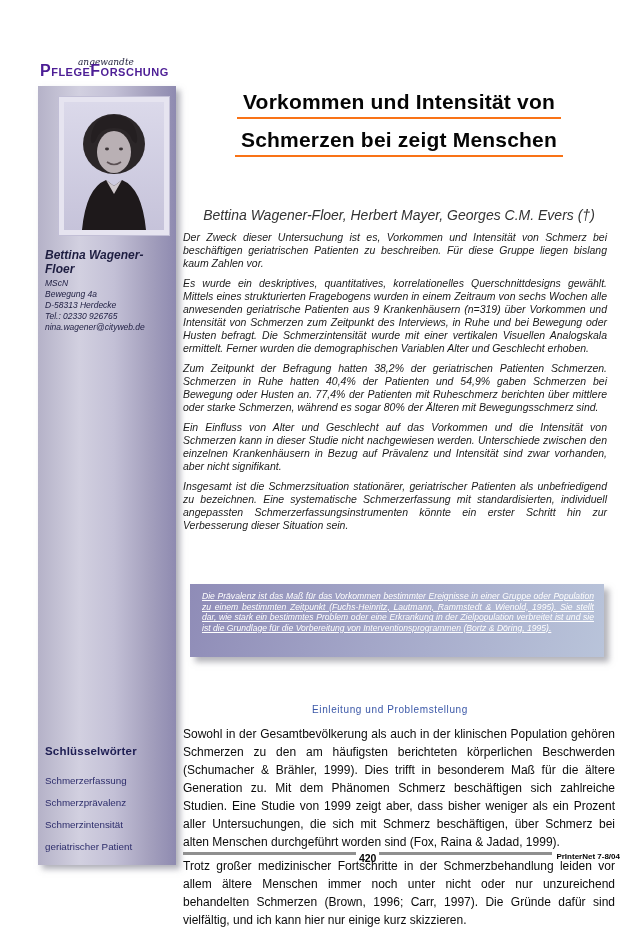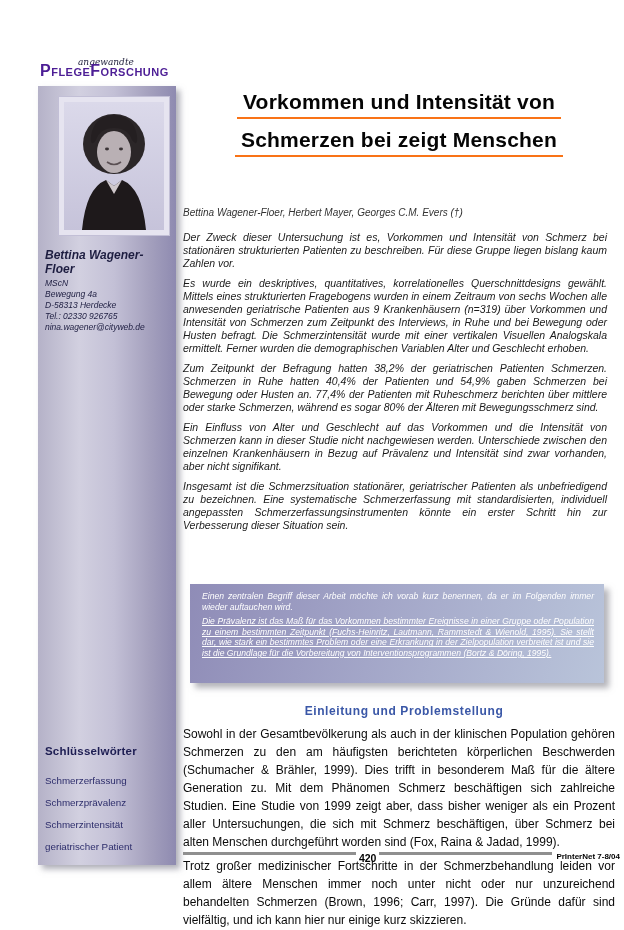--- a/index.html
+++ b/index.html
@@ -38,22 +38,22 @@
   .author-info .name{font-weight:bold;font-size:12px;margin-bottom:2px;}
   .author-info .line{font-size:8.5px;line-height:11px;}
   
   .title-wrap{position:absolute;left:183px;top:90px;width:432px;text-align:center;}
   .title-line{
     display:inline-block;font-weight:bold;font-size:21px;color:#050505;
     letter-spacing:.2px;padding:0 6px 3px 6px;margin-bottom:9px;
     border-bottom:2px solid #f97316;
   }
   .byline{
-    position:absolute;left:183px;top:207px;width:432px;
-    font-style:italic;font-size:10px;color:#333;
+    position:absolute;left:183px;top:207px;width:432px;text-align:center;
+    font-style:italic;font-size:14px;color:#333;
   }
   
   .abstract{
     position:absolute;left:183px;top:231px;width:424px;
     font-style:italic;font-size:10.5px;line-height:13px;color:#1a1a1a;
     text-align:justify;
   }
   .abstract p{margin:0 0 7px 0;}
   
   .hbox{
@@ -61,22 +61,22 @@
     background:linear-gradient(105deg,#8f8cb7 0%,#a3a6c8 45%,#b9c4da 100%);
     box-shadow:5px 5px 6px rgba(130,130,140,.6);
     padding:7px 10px 8px 12px;
     font-style:italic;font-size:8.6px;line-height:10.6px;color:#ffffff;
     text-align:justify;
   }
   .hbox p{margin:0 0 4px 0;}
   .hbox p:last-child{margin-bottom:16px;text-decoration:underline;}
   
   .section-heading{
-    position:absolute;left:189px;top:704px;width:430px;text-align:center;
-    font-weight:bold;font-size:12px;letter-spacing:.6px;color:#3a57a7;
+    position:absolute;left:175px;top:704px;width:430px;text-align:center;
+    font-weight:normal;font-size:10px;letter-spacing:.6px;color:#3a57a7;
   }
   .bodytext{
     position:absolute;left:183px;top:725px;width:432px;
     font-size:12px;line-height:18px;color:#0a0a0a;text-align:justify;
   }
   .bodytext p{margin:0 0 6px 0;}
   
   .kw-heading{
     position:absolute;left:45px;top:745px;
     font-weight:bold;font-size:11.5px;color:#1d1d52;letter-spacing:.2px;
@@ -126,29 +126,28 @@
   <div class="line">nina.wagener@cityweb.de</div>
 </div>
 
 <div class="title-wrap">
   <span class="title-line">Vorkommen und Intensität von</span><br>
   <span class="title-line">Schmerzen bei zeigt Menschen</span><br>
 </div>
 <div class="byline">Bettina Wagener-Floer, Herbert Mayer, Georges C.M. Evers (†)</div>
 
 <div class="abstract">
-  <p>Der Zweck dieser Untersuchung ist es, Vorkommen und Intensität von Schmerz bei stationären strukturierten Patienten zu beschreiben. Für diese Gruppe liegen bislang kaum Zahlen vor.</p>
+  <p>Der Zweck dieser Untersuchung ist es, Vorkommen und Intensität von Schmerz bei beschäftigen geriatrischen Patienten zu beschreiben. Für diese Gruppe liegen bislang kaum Zahlen vor.</p>
   <p>Es wurde ein deskriptives, quantitatives, korrelationelles Querschnittdesigns gewählt. Mittels eines strukturierten Fragebogens wurden in einem Zeitraum von sechs Wochen alle anwesenden geriatrische Patienten aus 9 Krankenhäusern (n=319) über Vorkommen und Intensität von Schmerzen zum Zeitpunkt des Interviews, in Ruhe und bei Bewegung oder Husten befragt. Die Schmerzintensität wurde mit einer vertikalen Visuellen Analogskala ermittelt. Ferner wurden die demographischen Variablen Alter und Geschlecht erhoben.</p>
   <p>Zum Zeitpunkt der Befragung hatten 38,2% der geriatrischen Patienten Schmerzen. Schmerzen in Ruhe hatten 40,4% der Patienten und 54,9% gaben Schmerzen bei Bewegung oder Husten an. 77,4% der Patienten mit Ruheschmerz berichten über mittlere oder starke Schmerzen, während es sogar 80% der Älteren mit Bewegungsschmerz sind.</p>
   <p>Ein Einfluss von Alter und Geschlecht auf das Vorkommen und die Intensität von Schmerzen kann in dieser Studie nicht nachgewiesen werden. Unterschiede zwischen den einzelnen Krankenhäusern in Bezug auf Prävalenz und Intensität sind zwar vorhanden, aber nicht signifikant.</p>
   <p>Insgesamt ist die Schmerzsituation stationärer, geriatrischer Patienten als unbefriedigend zu bezeichnen. Eine systematische Schmerzerfassung mit standardisierten, individuell angepassten Schmerzerfassungsinstrumenten könnte ein erster Schritt hin zur Verbesserung dieser Situation sein.</p>
 </div>
 
 <div class="hbox">
-  <p>Einen zentralen Begriff dieser Arbeit möchte ich vorab kurz benennen, da er im Folgenden immer wieder auftauchen wird.</p>
   <p>Die Prävalenz ist das Maß für das Vorkommen bestimmter Ereignisse in einer Gruppe oder Population zu einem bestimmten Zeitpunkt (Fuchs-Heinritz, Lautmann, Rammstedt &amp; Wienold, 1995). Sie stellt dar, wie stark ein bestimmtes Problem oder eine Erkrankung in der Zielpopulation verbreitet ist und sie ist die Grundlage für die Vorbereitung von Interventionsprogrammen (Bortz &amp; Döring, 1995).</p>
 </div>
 
 <div class="section-heading">Einleitung und Problemstellung</div>
 <div class="bodytext">
   <p>Sowohl in der Gesamtbevölkerung als auch in der klinischen Population gehören Schmerzen zu den am häufigsten berichteten körperlichen Beschwerden (Schumacher &amp; Brähler, 1999). Dies trifft in besonderem Maß für die ältere Generation zu. Mit dem Phänomen Schmerz beschäftigen sich zahlreiche Studien. Eine Studie von 1999 zeigt aber, dass bisher weniger als ein Prozent aller Untersuchungen, die sich mit Schmerz beschäftigen, über Schmerz bei alten Menschen durchgeführt worden sind (Fox, Raina &amp; Jadad, 1999).</p>
   <p>Trotz großer medizinischer Fortschritte in der Schmerzbehandlung leiden vor allem ältere Menschen immer noch unter nicht oder nur unzureichend behandelten Schmerzen (Brown, 1996; Carr, 1997). Die Gründe dafür sind vielfältig, und ich kann hier nur einige kurz skizzieren.</p>
 </div>
 
 <div class="kw-heading">Schlüsselwörter</div>

